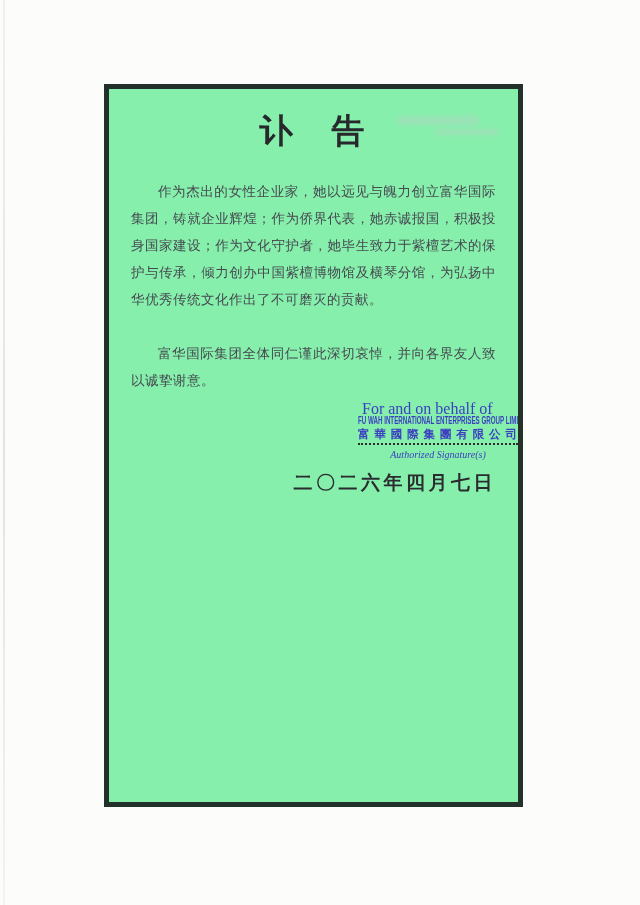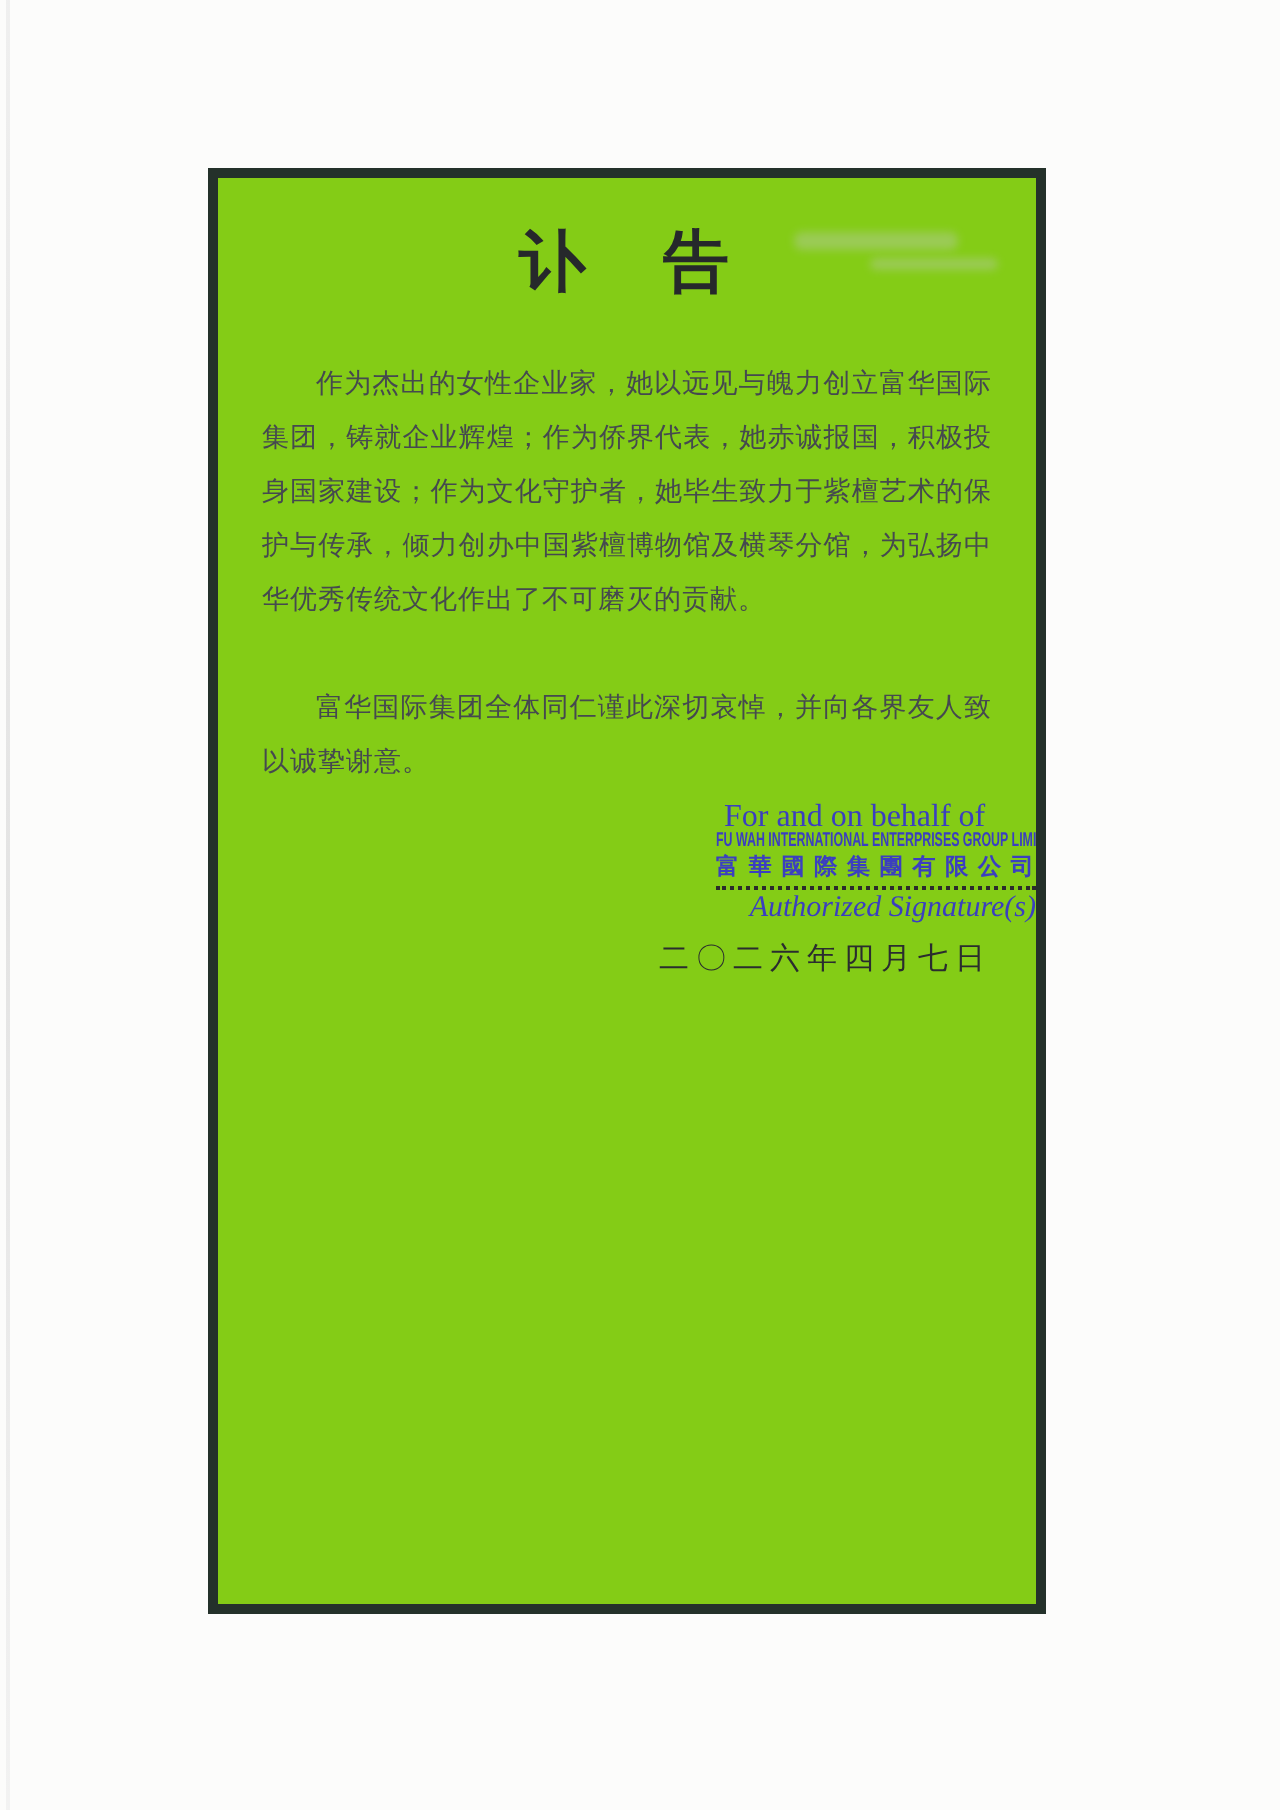--- a/index.html
+++ b/index.html
@@ -17,21 +17,21 @@
     width: 2px; height: 100%;
     background: linear-gradient(#eaeaea, #d9d9d9, #eeeeee);
     opacity: 0.7;
   }
   .frame {
     position: absolute;
     left: 104px; top: 84px;
     width: 419px; height: 723px;
     box-sizing: border-box;
     border: 5px solid var(--frame-border, #24312a);
-    background: #84cc16;
+    background: #86efac;
     padding: 0 22px;
     overflow: hidden;
   }
   .title {
     margin: 22px 0 0 0;
     text-align: center;
     font-family: "Liberation Sans", sans-serif;
     font-weight: 700;
     font-size: 33px;
     line-height: 40px;
@@ -95,31 +95,32 @@
     margin-top: 4px;
     font-weight: 600;
   }
   .dotline {
     border-bottom: 2px dotted #2b2b2b;
     margin-top: 1px;
   }
   .stamp-auth {
     color: var(--stamp-blue, #3b3fc0);
     font-style: italic;
-    font-size: 15px;
+    font-size: 10px;
     line-height: 15px;
-    text-align: right;
+    text-align: center;
     margin-top: 2px;
   }
   .date {
     margin: 8px 0 0 0;
     text-align: right;
-    font-size: 15px;
+    font-size: 19px;
     letter-spacing: 3.5px;
     color: var(--signature-ink, #2a2c2f);
+    font-weight: bold;
   }
 </style>
 </head>
 <body>
 
 <div class="page">
   <div class="edge-line"></div>
 
   <div class="frame">
     <h1 class="title">讣　告</h1>

